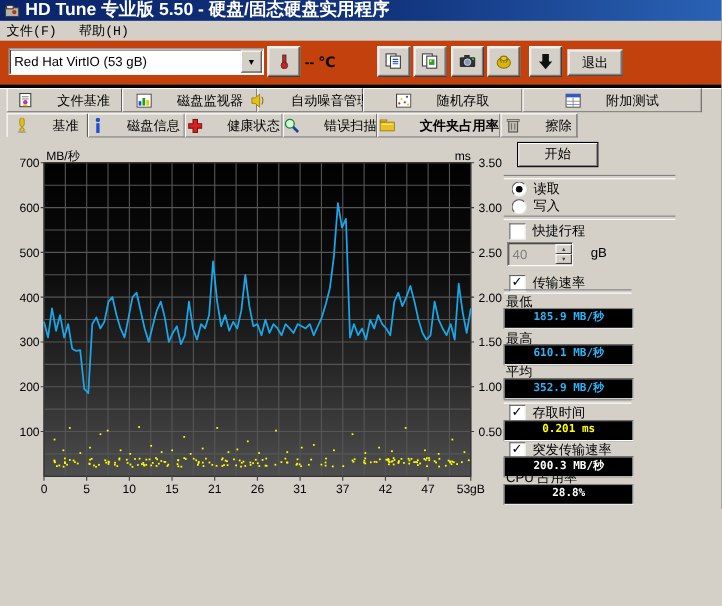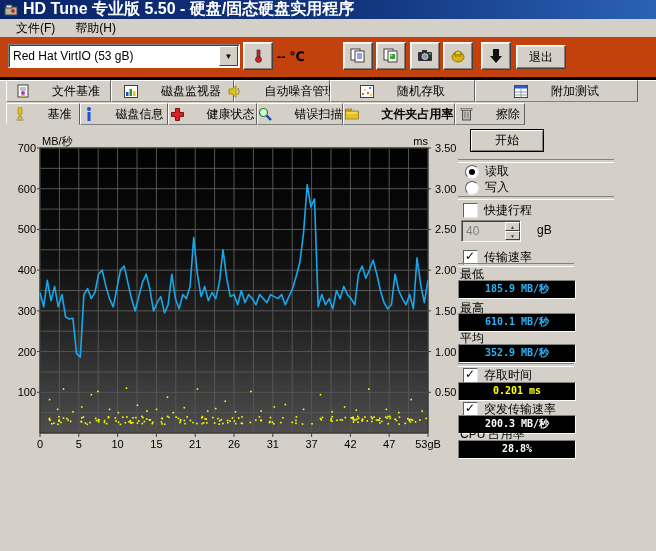--- a/index.html
+++ b/index.html
@@ -5,21 +5,21 @@
   html,body{margin:0;padding:0;background:#808080;}
   .win{position:relative;width:656px;height:551px;background:#d4d0c8;
        font-family:"Liberation Sans","DejaVu Sans",sans-serif;overflow:hidden;
        -webkit-font-smoothing:none;}
   
   .titlebar{position:absolute;top:0;left:0;right:0;height:19px;
     background:linear-gradient(90deg,#0a246a 0%,#12357e 55%,#2a62b5 100%);
     color:#fff;font-weight:bold;font-size:16px;display:flex;align-items:center;gap:5px;padding:0 4px;}
   
   .menubar{position:absolute;top:19px;left:0;right:0;height:18px;display:flex;gap:20px;
-    align-items:center;padding:0 16px;font-size:12px;background:#d4d0c8;}
+    align-items:center;padding:0 6px;font-size:12px;background:#d4d0c8;font-family:Liberation Mono, monospace;}
   .menu-item{cursor:default;}
   
   .toolbar{position:absolute;top:37px;left:0;right:0;height:40px;background:#c2410c;
     border-bottom:3px solid #000000;box-shadow:0 1px 0 #fff;}
   .combo{position:absolute;left:8px;top:7px;width:230px;height:22px;background:#fff;
     border:1px solid;border-color:#808080 #fff #fff #808080;box-shadow:inset 1px 1px 0 #404040;
     display:flex;align-items:center;}
   .combo-text{flex:1;font-size:12px;padding-left:4px;white-space:nowrap;overflow:hidden;}
   .combo-btn{width:17px;height:18px;margin-right:1px;background:#d4d0c8;border:1px solid;
     border-color:#fff #404040 #404040 #fff;font-size:8px;display:flex;align-items:center;justify-content:center;}

